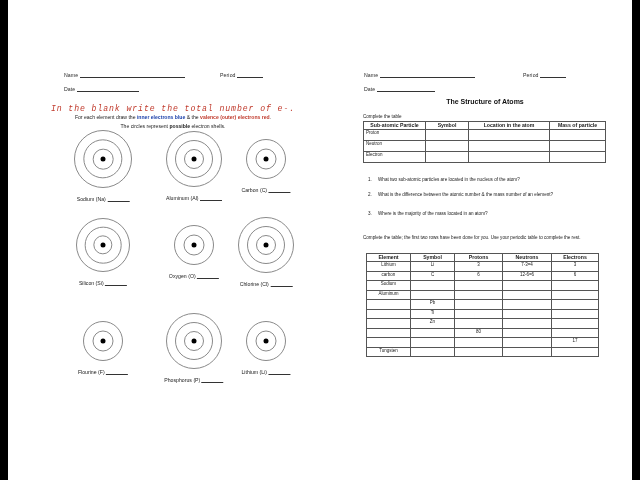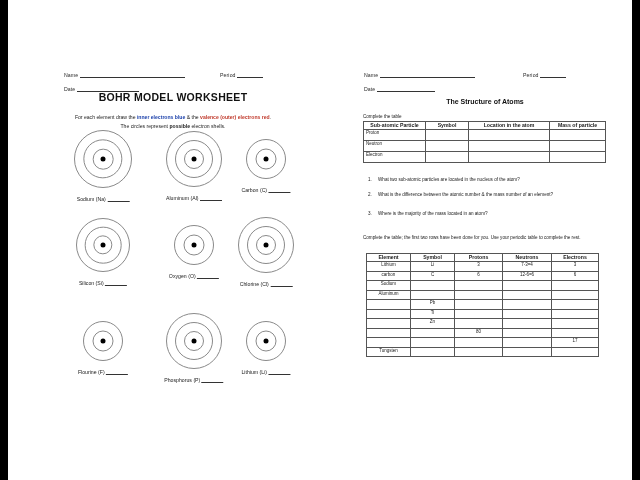--- a/index.html
+++ b/index.html
@@ -173,21 +173,21 @@
       </div>
       <div class="nameline" style="left:212px; top:72px;">
         <span>Period</span>
         <span class="rule" style="width:26px;"></span>
       </div>
       <div class="nameline" style="left:56px; top:86px;">
         <span>Date</span>
         <span class="rule" style="width:62px;"></span>
       </div>
 
-      <div class="title-main" style="top:91px;">BOHR MODEL WORKSHEET</div>
+      <div class="title-sub" style="top:104px;">In the blank write the total number of e-.</div>
 
       <div class="instr" style="top:114px;">
         <span>For each element draw the </span><span class="blue">inner electrons blue</span><span> &amp; the </span><span class="red">valence (outer) electrons red</span><span>.</span>
       </div>
       <div class="instr" style="top:123px;">
         <span>The circles represent </span><b>possible</b><span> electron shells.</span>
       </div>
 
       <div id="atom-field">
           <div class="atom" style="left: 95px; top: 159px; width: 56px; height: 56px;">

